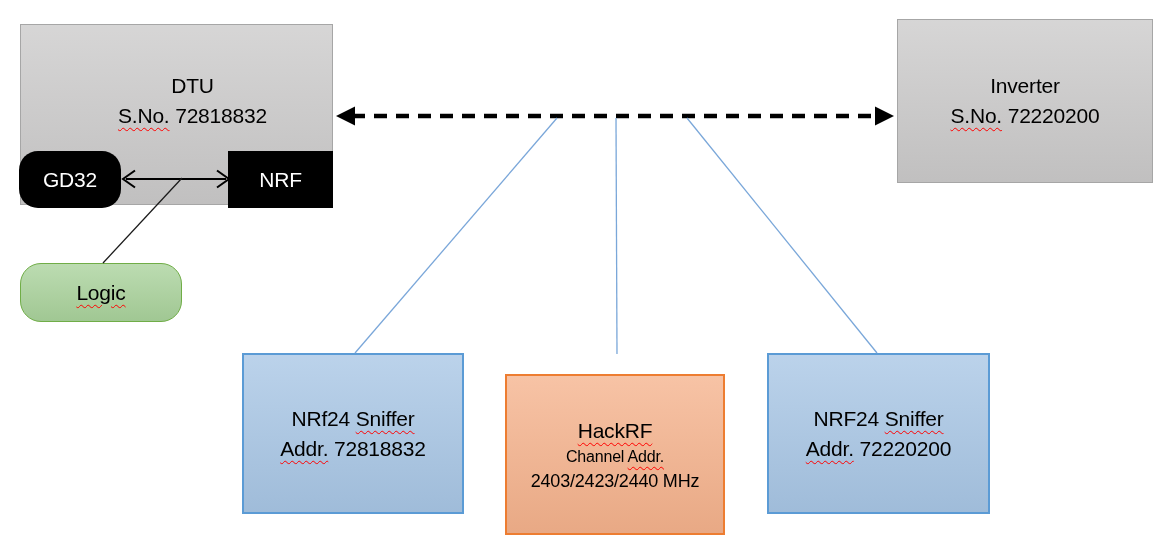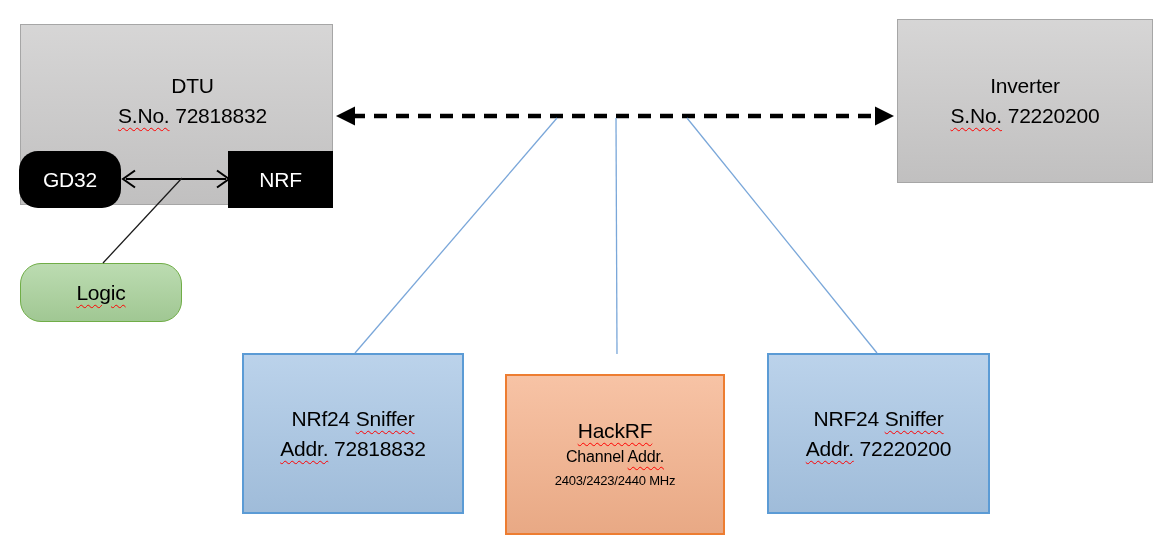--- a/index.html
+++ b/index.html
@@ -57,21 +57,21 @@
   .dtu .lines   { margin-top: -28px; } 
   .gd32         { left: 19px;  top: 151px; width: 102px; height: 57px; border-radius: 19px; }
   .nrfchip      { left: 228px; top: 151px; width: 105px; height: 57px; }
   .logic        { left: 20px;  top: 263px; width: 162px; height: 59px; border-radius: 21px; }
   .inverter     { left: 897px; top: 19px;  width: 256px; height: 164px; }
   .sniffer-left { left: 242px; top: 353px; width: 222px; height: 161px; }
   .hackrf       { left: 505px; top: 354px; width: 220px; height: 161px; margin-top: 20px; }
   .sniffer-right{ left: 767px; top: 353px; width: 223px; height: 161px; }
   .hackrf .title { font-size: 21px; line-height: 28px; }
   .hackrf .sub   { font-size: 16px; line-height: 24px; }
-  .hackrf .freqs { font-size: 13px; line-height: 24px; }
+  .hackrf .freqs { font-size: 18px; line-height: 24px; }
   .sq {
     text-decoration-line: underline;
     text-decoration-style: wavy;
     text-decoration-color: var(--color-squiggle_red, #ff0000);
     text-decoration-thickness: 1px;
     text-underline-offset: 4px;
   }
   #connector-layer {
     position: absolute;
     left: 0; top: 0;

